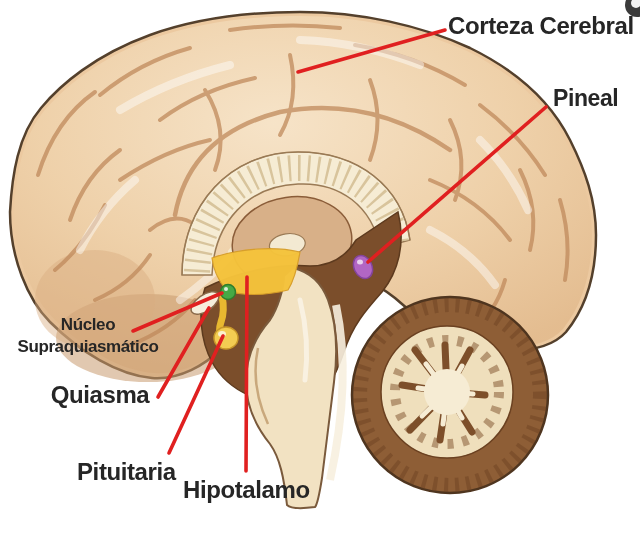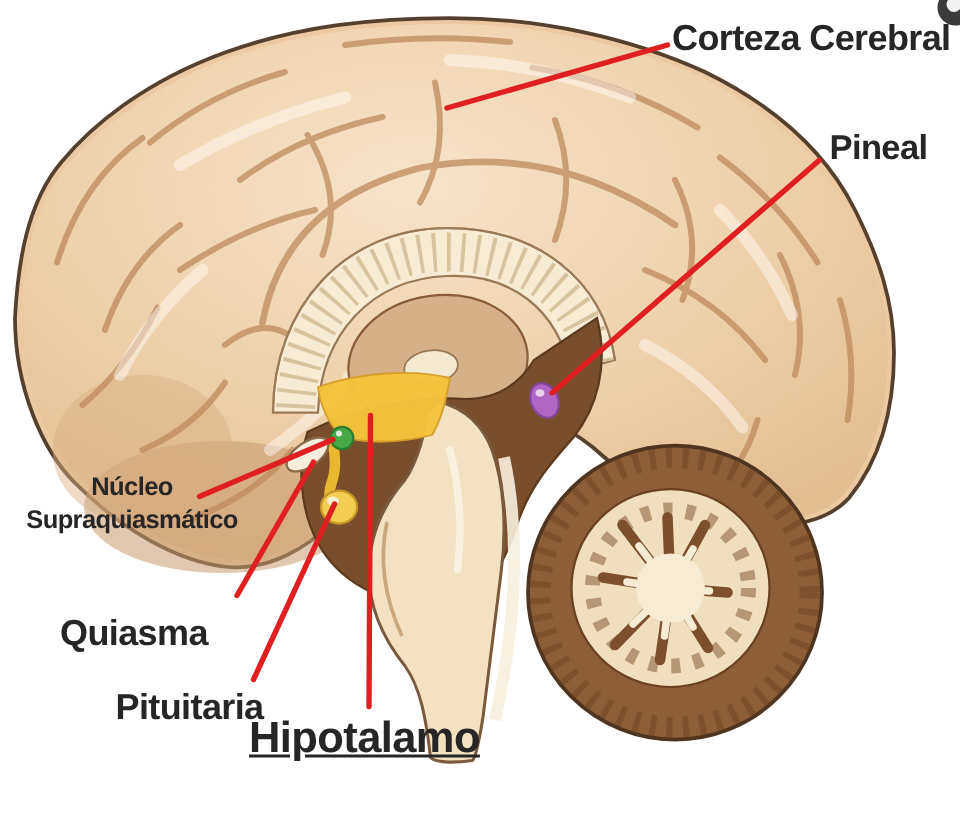--- a/index.html
+++ b/index.html
@@ -3,23 +3,23 @@
 <meta charset="utf-8">
 <style>
   html,body{margin:0;padding:0;}
   body{width:640px;height:554px;background:#ffffff;font-family:"Liberation Sans",sans-serif;}
   #stage{position:relative;width:640px;height:554px;overflow:hidden;background:#ffffff;}
   #stage svg{position:absolute;left:0;top:0;}
   .lbl{position:absolute;color:#262626;font-weight:700;letter-spacing:-0.4px;white-space:nowrap;}
   .lbl-corteza{left:448px;top:12px;font-size:24px;}
   .lbl-pineal{left:553px;top:85px;font-size:23px;}
   .lbl-nucleo{left:4px;top:314px;width:168px;font-size:17px;line-height:1.32;text-align:center;white-space:normal;}
-  .lbl-quiasma{left:40px;top:381px;width:120px;font-size:24px;line-height:1.15;white-space:normal;margin-top:28px;}
+  .lbl-quiasma{left:40px;top:381px;width:120px;font-size:24px;line-height:1.15;text-align:center;white-space:normal;}
   .lbl-pituitaria{left:77px;top:458px;font-size:24px;text-align:center;}
-  .lbl-hipotalamo{left:166px;top:476px;font-size:29px;text-decoration:underline;}
+  .lbl-hipotalamo{left:183px;top:476px;font-size:24px;}
 </style>
 </head>
 <body>
 
 <div id="stage">
 
   <svg width="640" height="554" viewBox="0 0 640 554">
     <defs>
       <radialGradient id="gCortex" cx="45%" cy="30%" r="75%">
         <stop offset="0%" stop-color="#f8e8cf"></stop>

